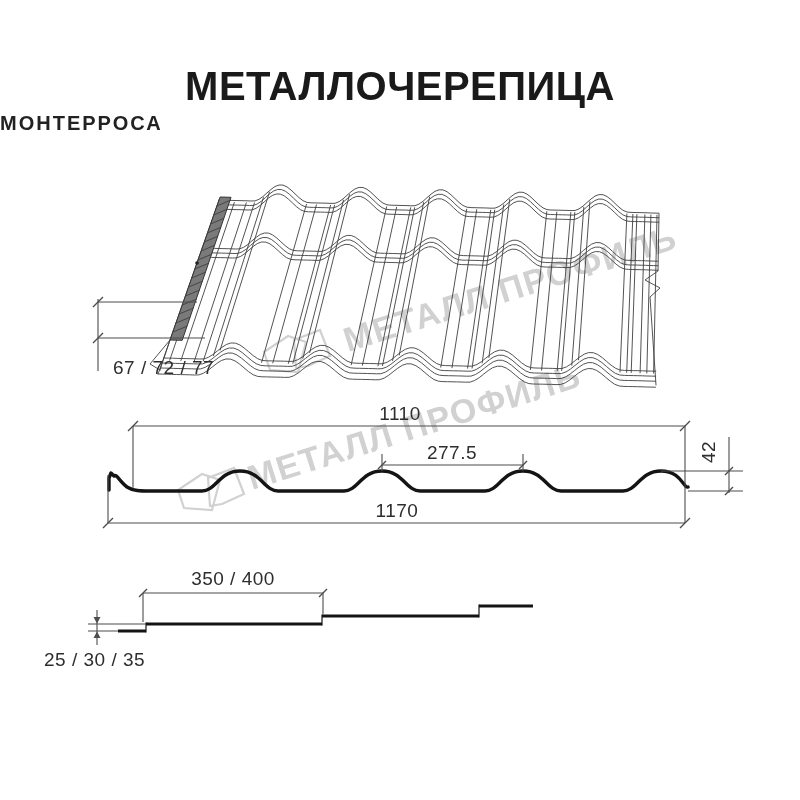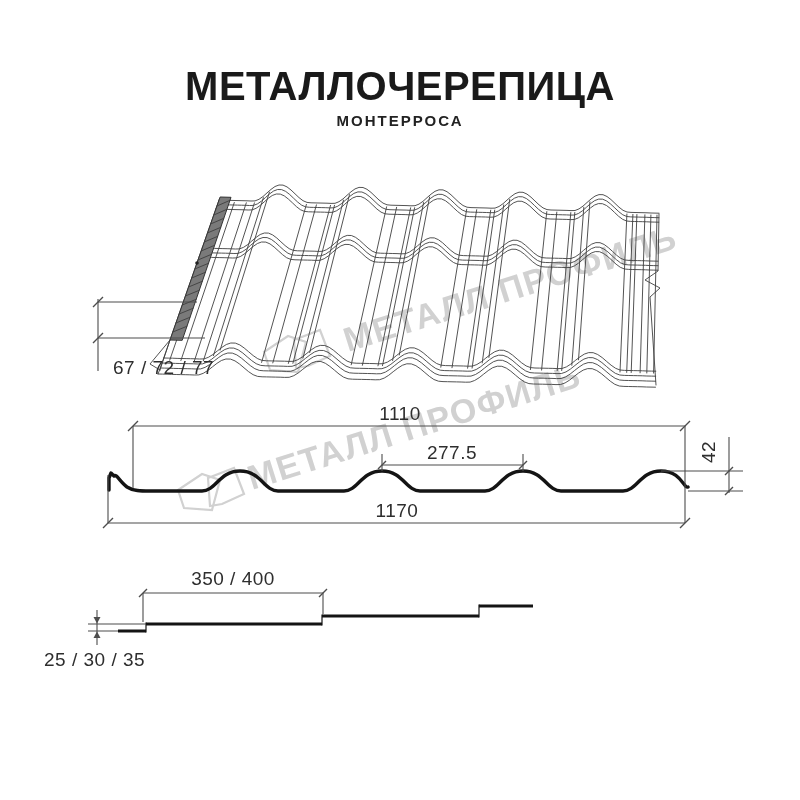--- a/index.html
+++ b/index.html
@@ -5,22 +5,22 @@
   :root{
     --line:#3f3f3f; --profile:#141414; --dim:#4d4d4d;
     --wm:#c9c9c9; --text:#1a1a1a; --strip:#777777;
   }
   html,body{margin:0;padding:0;}
   body{width:800px;height:800px;background:#ffffff;overflow:hidden;
        font-family:"Liberation Sans", sans-serif;}
   .page{position:relative;width:800px;height:800px;background:#fff;}
   .title{position:absolute;top:64px;left:0;width:800px;text-align:center;
          font-size:40px;font-weight:800;letter-spacing:.5px;color:var(--text);margin:0;}
-  .subtitle{position:absolute;top:112px;left:0;width:800px;text-align:center;
-         font-size:15px;font-weight:600;letter-spacing:2px;color:#222;margin:0;}
+  .subtitle{position:absolute;top:112px;left:0;width:800px;text-align:left;
+         font-size:20px;font-weight:600;letter-spacing:2px;color:#222;margin:0;}
   svg{position:absolute;left:0;top:0;}
   .wire{stroke:var(--line);stroke-width:.9;fill:none;stroke-linecap:round;}
   .dim{stroke:var(--dim);stroke-width:1.1;fill:none;}
   .tick{stroke:var(--dim);stroke-width:1.4;}
   .thick{stroke:var(--profile);stroke-width:3.4;fill:none;stroke-linejoin:round;stroke-linecap:round;}
   .thick2{stroke:var(--profile);stroke-width:3;fill:none;stroke-linecap:butt;}
   .thinv{stroke:var(--profile);stroke-width:1.2;fill:none;}
   .dimtxt{fill:#2e2e2e;font-size:19px;letter-spacing:.5px;}
   .wmtxt{fill:var(--wm);font-size:34px;font-weight:700;letter-spacing:1.5px;opacity:.85;}
   .wmlogo{stroke:var(--wm);stroke-width:2.2;fill:none;opacity:.85;}

